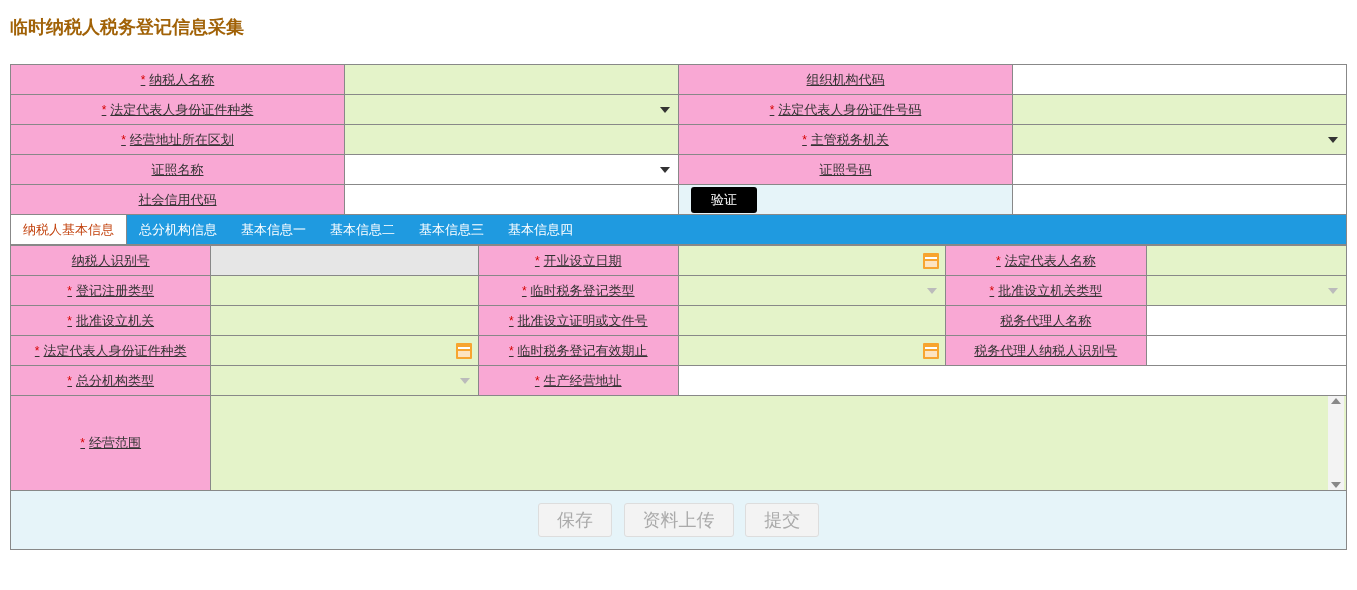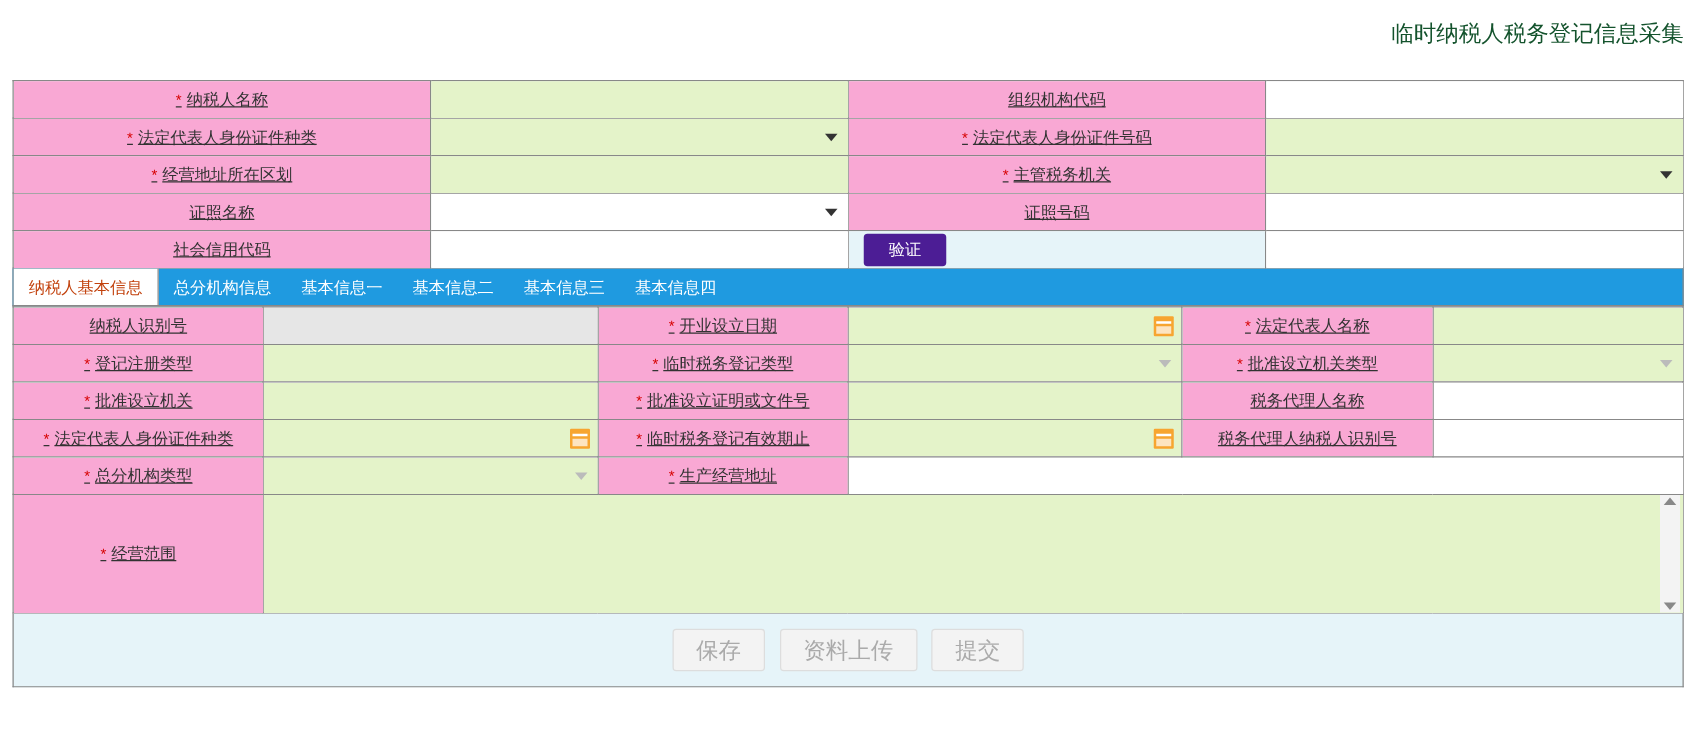--- a/index.html
+++ b/index.html
@@ -9,25 +9,25 @@
     font-size: 13px;
     background: #fff;
     color: #333;
   }
   .container {
     width: 1357px;
     margin: 0;
     padding: 0 10px;
   }
   h2.title {
-    text-align: right;
+    text-align: left;
     font-size: 18px;
-    font-weight: normal;
+    font-weight: bold;
     margin: 15px 0 25px 0;
-    color: #14532d;
+    color: #a16207;
   }
   table.form-table {
     width: 100%;
     border-collapse: collapse;
     table-layout: fixed;
   }
   table.form-table td {
     border: 1px solid #888;
     height: 30px;
     padding: 0;
@@ -111,21 +111,21 @@
     cursor: pointer;
   }
   .tab.active {
     background: #fff;
     color: #c2410c;
     border-right: 1px solid #888;
   }
   .verify-btn {
     display: inline-block;
     margin-left: 8px;
-    background: #4c1d95;
+    background: #000000;
     color: #fff;
     padding: 4px 20px;
     border-radius: 3px;
     font-size: 13px;
     cursor: pointer;
     border: none;
   }
   .btn-row {
     text-align: center;
     padding: 12px 0;

